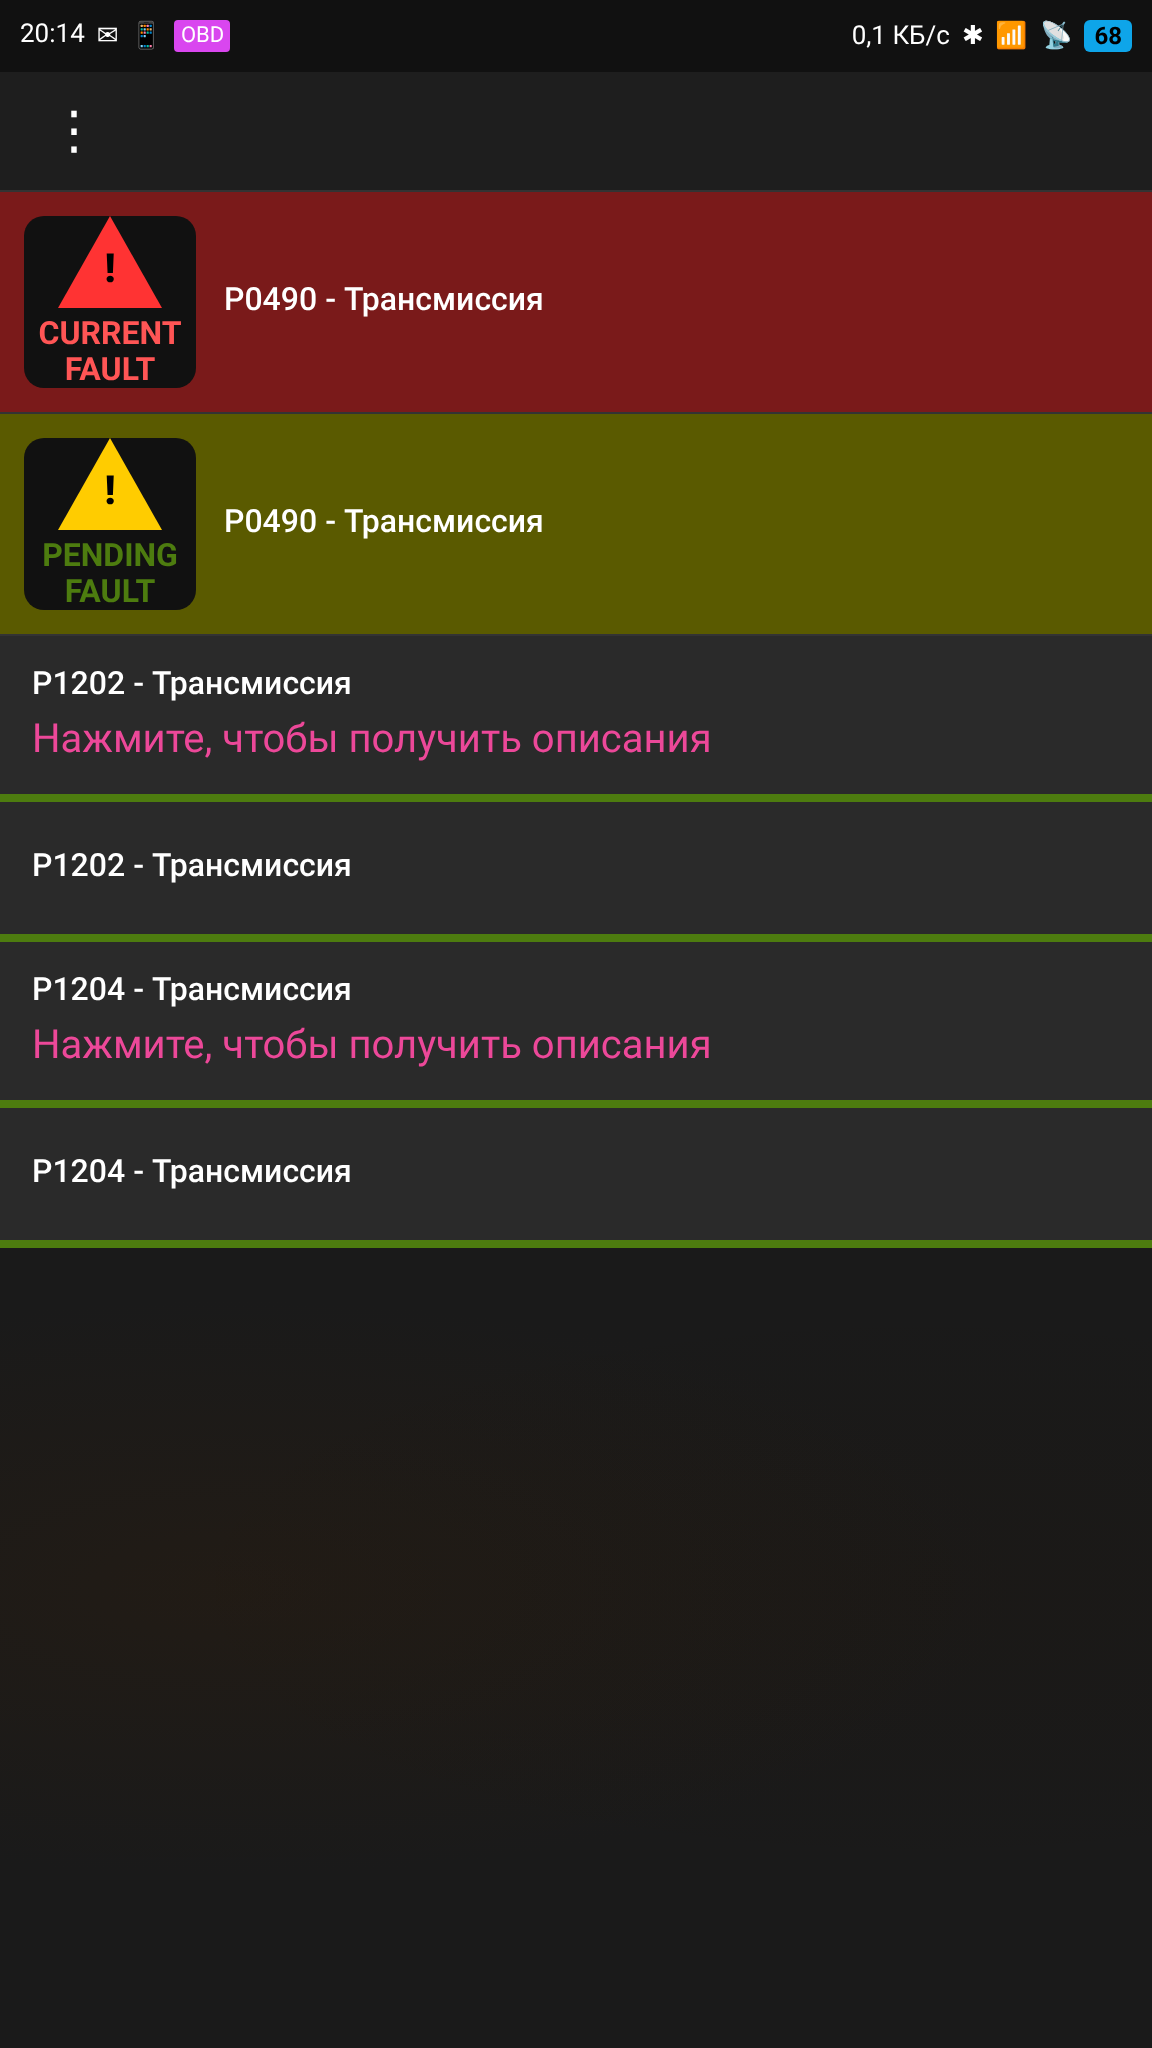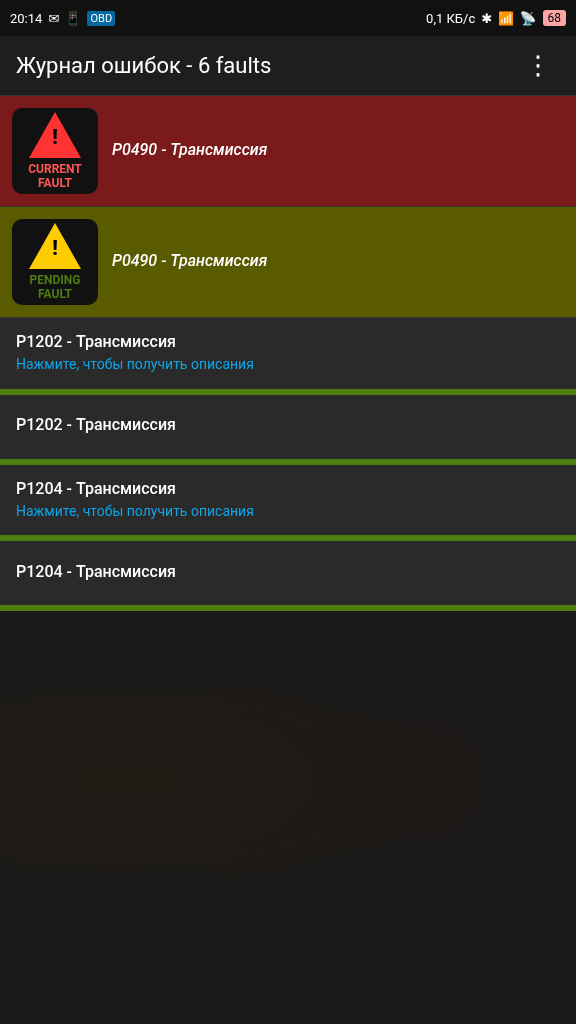--- a/index.html
+++ b/index.html
@@ -29,26 +29,26 @@
       display: flex;
       gap: 6px;
     }
     .status-right {
       display: flex;
       align-items: center;
       gap: 6px;
       text-align: center;
     }
     .battery-badge {
-      background: #fca5a5;
+      background: #0ea5e9;
       color: #000000;
       border-radius: 3px;
       padding: 1px 5px;
       font-size: 12px;
-      font-weight: normal;
+      font-weight: bold;
     }
 
     
     .app-bar {
       background-color: #1e1e1e;
       height: 60px;
       display: flex;
       align-items: center;
       justify-content: space-between;
       padding: 0 16px;
@@ -96,50 +96,49 @@
       border-bottom: 1px solid #333;
       cursor: pointer;
     }
 
     
     .fault-item-regular {
       background-color: #2a2a2a;
       display: flex;
       flex-direction: column;
       padding: 14px 16px;
-      border-bottom: 6px solid #4d7c0f;
+      border-bottom: 4px solid #4d7c0f;
       cursor: pointer;
       min-height: 70px;
       justify-content: center;
     }
 
     .fault-text-block {
       flex: 1;
-      font-style: italic;
     }
     .fault-title {
       font-size: 16px;
       color: #ffffff;
       font-weight: 500;
       margin-bottom: 4px;
     }
     .fault-subtitle {
       font-size: 14px;
       color: #cccccc;
       line-height: 1.4;
     }
 
     .fault-item-regular .fault-title {
       font-size: 16px;
       color: #ffffff;
       margin-bottom: 4px;
     }
     .fault-item-regular .fault-subtitle {
-      font-size: 14px;
-      color: #0ea5e9;
+      font-size: 20px;
+      color: #ec4899;
     }
 
     
     .bottom-area {
       background-color: #1a1a1a;
       background-image:
         radial-gradient(ellipse at 20% 50%, rgba(50,30,10,0.3) 0%, transparent 60%),
         radial-gradient(ellipse at 80% 50%, rgba(30,20,10,0.2) 0%, transparent 60%);
       min-height: 340px;
     }
@@ -151,47 +150,46 @@
       background: #111;
       border-radius: 10px;
       display: flex;
       flex-direction: column;
       align-items: center;
       justify-content: center;
       margin-right: 14px;
       gap: 4px;
     }
     .icon-label-text {
-      font-size: 12px;
+      font-size: 16px;
       font-weight: bold;
       text-align: center;
       line-height: 1.15;
     }
   </style>
 </head>
 <body>
 
 <div class="status-bar">
   <div class="status-left">
     <span>20:14</span>
     <span>✉</span>
     <span>📱</span>
-    <span style="font-size:11px;background:#0369a1;color:#fff;padding:1px 3px;border-radius:2px;">OBD</span>
+    <span style="font-size:11px;background:#d946ef;color:#fff;padding:1px 3px;border-radius:2px;">OBD</span>
   </div>
   <div class="status-right">
     <span>0,1 КБ/с</span>
     <span>✱</span>
     <span>📶</span>
     <span>📡</span>
     <span class="battery-badge">68</span>
   </div>
 </div>
 
 <div class="app-bar">
-  <span class="app-bar-title">Журнал ошибок - 6 faults</span>
   <button class="overflow-menu-btn">⋮</button>
 </div>
 
 <div class="fault-list">
 
   <div class="fault-item-current">
     <div class="icon-block">
       <div style="position:relative;width:56px;height:48px;display:flex;align-items:center;justify-content:center;">
         <div style="width:0;height:0;border-left:26px solid transparent;border-right:26px solid transparent;border-bottom:46px solid #ff3333;"></div>
         <span style="position:absolute;top:14px;left:50%;transform:translateX(-50%);color:#000;font-size:20px;font-weight:900;">!</span>

